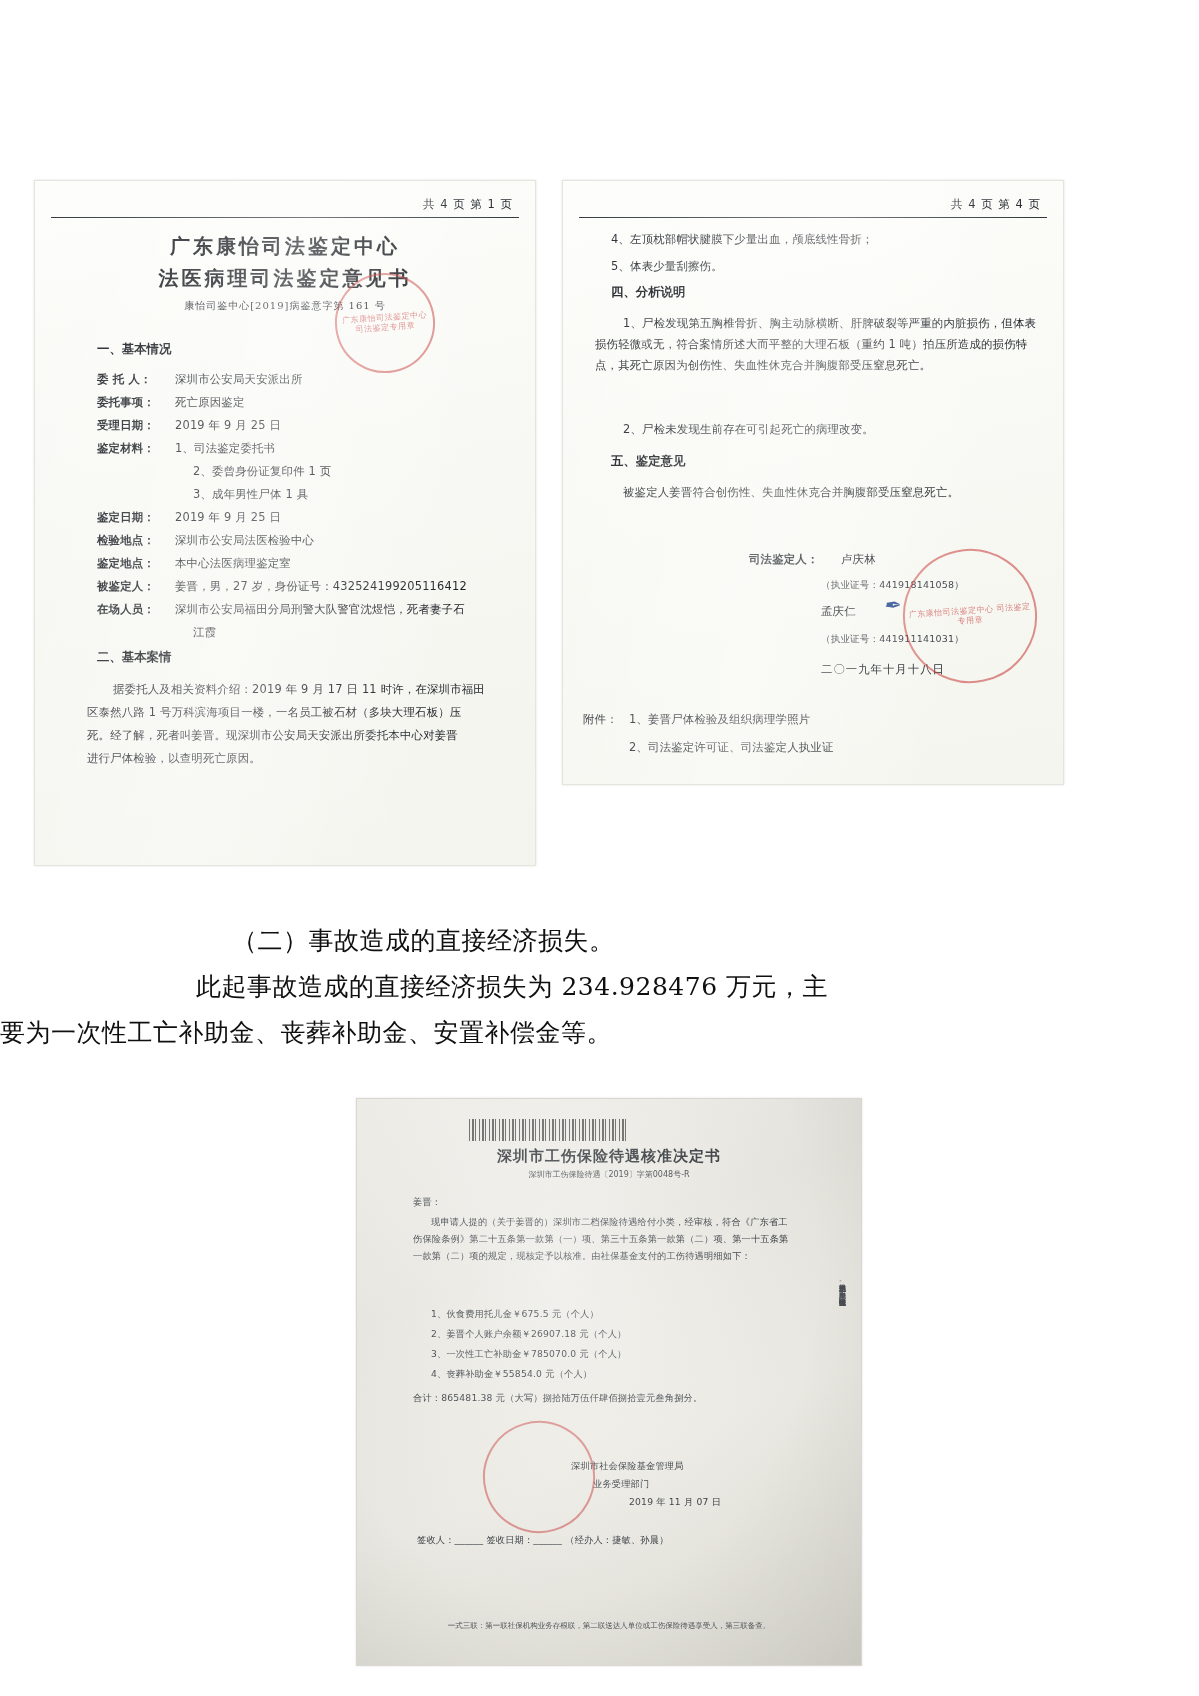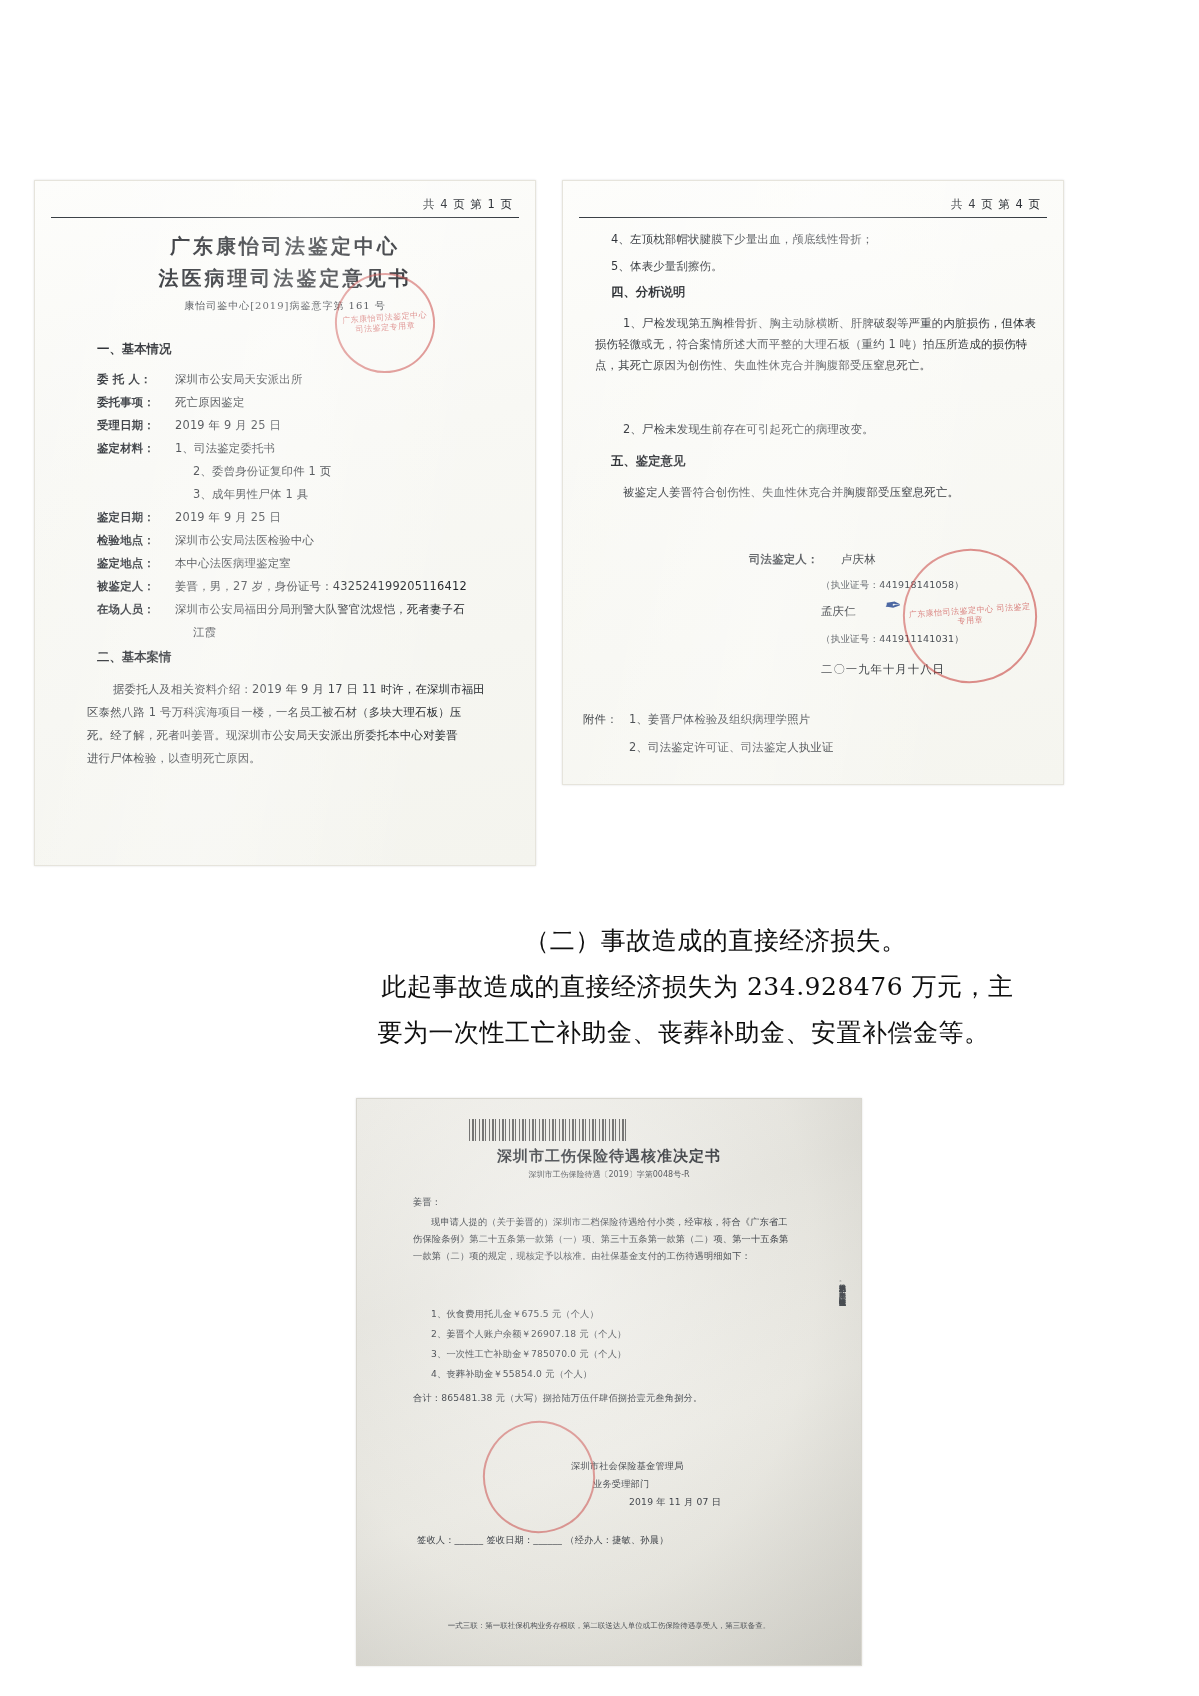--- a/index.html
+++ b/index.html
@@ -138,32 +138,31 @@
     color: #1b3f8a;
     opacity: 0.9;
   }
 
   
   #main-text {
     position: absolute;
     left: 0;
     top: 918px;
     width: 1199px;
-    text-align: center;
   }
   .mline {
     font-family: "DejaVu Serif", serif;
     font-size: 25px;
     line-height: 46px;
     color: #0f0f0f;
     letter-spacing: 0.5px;
   }
   .mline.i1 { padding-left: 232px; }
   .mline.i2 { padding-left: 196px; }
-  .mline.i3 { padding-left: 168px; }
+  .mline.i3 { }
 
   
   .dl-barcode {
     position: absolute;
     left: 112px;
     top: 20px;
     width: 160px;
     height: 22px;
     background: repeating-linear-gradient(90deg,#2a2a2a 0 1px,transparent 1px 3px,#2a2a2a 3px 5px,transparent 5px 6px,#2a2a2a 6px 7px,transparent 7px 10px);
     opacity: 0.8;

